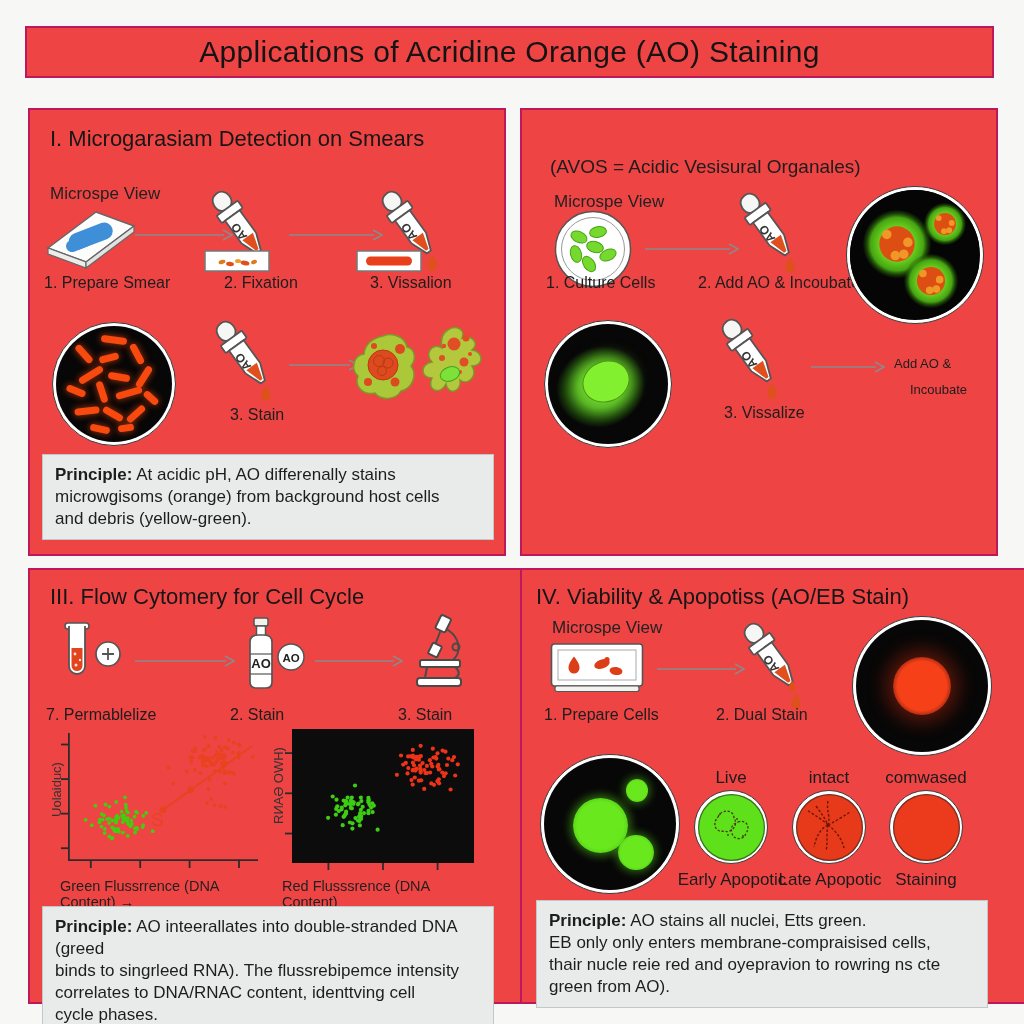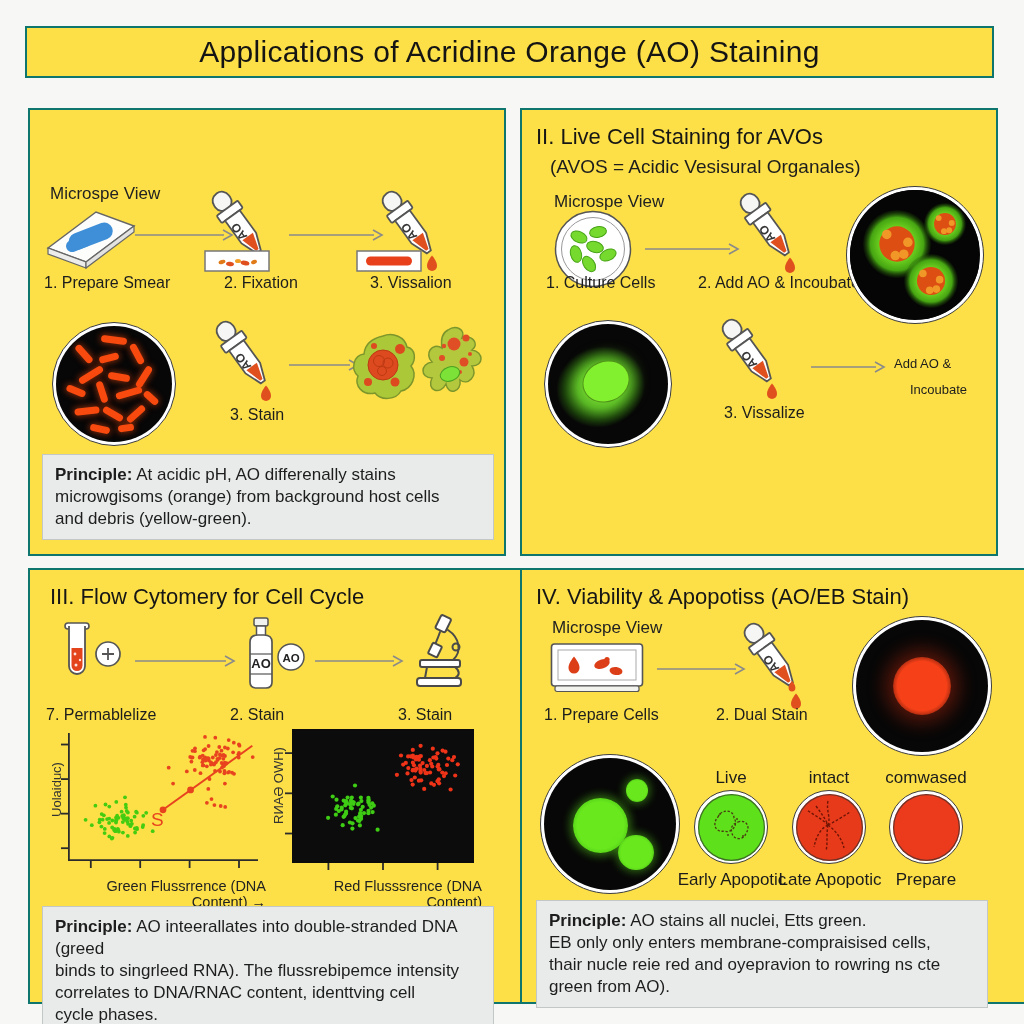--- a/index.html
+++ b/index.html
@@ -1,47 +1,48 @@
 <!DOCTYPE html>
 <html><head>
 <meta charset="utf-8">
 <style>
   *{box-sizing:border-box}
   html,body{margin:0;padding:0}
   body{background:#f7f7f5;font-family:"Liberation Sans",sans-serif;color:#1c1c1c}
   .page{position:relative;width:1024px;height:1024px;background:#f7f7f5;overflow:hidden}
-  .box{position:absolute;border:2px solid #0f766e;background:#fde047}
+  .box{position:absolute;border:2px solid #be185d;background:#ef4444}
   .abs{position:absolute}
   .title-box{display:flex;align-items:center;justify-content:center}
   .title-text{font-size:30px;color:#141414;letter-spacing:.3px}
   .panel-heading{position:absolute;margin:0;font-size:22px;font-weight:400;color:#161616}
   .panel-sub{position:absolute;font-size:19px;color:#1d1d1d}
   .small{position:absolute;font-size:17px;color:#222}
   .step{position:absolute;font-size:16px;color:#1d1d1d}
   .principle{position:absolute;background:#e9ebea;border:1px solid #c3c7c6;padding:9px 12px;
              font-size:17px;line-height:1.3;white-space:pre-line;color:#1d1d1d}
   .principle b{font-weight:bold}
   .ring{position:absolute;border:1.5px solid #3c3c3c;border-radius:50%;background:#fff;padding:3px}
   .field{width:100%;height:100%;border-radius:50%;background:#070707;position:relative;overflow:hidden}
   .vlabel{position:absolute;transform:rotate(-90deg);font-size:13px;color:#333;text-align:center}
-  .xlabel{position:absolute;font-size:14.5px;color:#222;text-align:right}
+  .xlabel{position:absolute;font-size:14.5px;color:#222;text-align:left}
   .toplab,.botlab{position:absolute;font-size:17px;text-align:center;color:#1b1b1b}
   .note{position:absolute;font-size:13px;color:#1d1d1d}
   .blob{position:absolute;border-radius:50%}
 </style>
 </head>
 <body>
 
 <div class="page">
 
   <div class="box title-box" style="left:25px;top:26px;width:969px;height:52px">
     <span class="title-text">Applications of Acridine Orange (AO) Staining</span>
   </div>
 
   <div class="box" style="left:28px;top:108px;width:478px;height:448px">
+    <h2 class="panel-heading" style="left:20px;top:16px">I. Microgarasiam Detection on Smears</h2>
     <div class="small" style="left:20px;top:74px">Microspe View</div>
 
     <div class="abs" style="left:12px;top:92px"><svg xmlns="http://www.w3.org/2000/svg" width="96" height="70" viewBox="0 0 96 70">
           <polygon points="6,46 54,10 92,24 44,60" fill="#fdfdfc" stroke="#666" stroke-width="1.5"></polygon>
       <polygon points="6,46 44,60 44,66 6,52" fill="#ececea" stroke="#666" stroke-width="1.2"></polygon>
       <polygon points="44,60 92,24 92,30 44,66" fill="#e2e2e0" stroke="#666" stroke-width="1.2"></polygon>
       <g transform="rotate(-21 48 35)">
             <rect x="26" y="26" width="46" height="17" rx="8.5" fill="#3f8fd8"></rect>
             <rect x="22" y="31" width="26" height="12" rx="6" fill="#3f8fd8"></rect>
           </g>
@@ -158,21 +159,20 @@
       <ellipse cx="30" cy="50" rx="10" ry="7" transform="rotate(-20 30 50)" fill="#7ce238" stroke="#4ba021" stroke-width="1"></ellipse>
           </g>
         </svg></div>
 
     <div class="principle" style="left:12px;top:344px;width:452px"><b>Principle:</b> <span>At acidic pH, AO differenally stains
 microwgisoms (orange) from background host cells
 and debris (yellow-green).</span></div>
   </div>
 
   <div class="box" style="left:520px;top:108px;width:478px;height:448px">
-    <h2 class="panel-heading" style="left:14px;top:14px">II. Live Cell Staining for AVOs</h2>
     <div class="panel-sub" style="left:28px;top:46px">(AVOS = Acidic Vesisural Organales)</div>
     <div class="small" style="left:32px;top:82px">Microspe View</div>
 
     <div class="abs" style="left:32px;top:100px"><svg xmlns="http://www.w3.org/2000/svg" width="78" height="78" viewBox="0 0 78 78">
           <circle cx="39" cy="39" r="37.5" fill="#fff" stroke="#555" stroke-width="1.5"></circle>
           <circle cx="39" cy="39" r="31.5" fill="none" stroke="#999" stroke-width="1"></circle>
           <ellipse cx="25" cy="27" rx="8.5" ry="5.4" transform="rotate(25 25 27)" fill="#76d92e" stroke="#47a315" stroke-width="1"></ellipse>
           <ellipse cx="44" cy="22" rx="8.5" ry="5.4" transform="rotate(-10 44 22)" fill="#76d92e" stroke="#47a315" stroke-width="1"></ellipse>
           <ellipse cx="22" cy="44" rx="8.5" ry="5.4" transform="rotate(75 22 44)" fill="#76d92e" stroke="#47a315" stroke-width="1"></ellipse>
           <ellipse cx="41" cy="37" rx="8.5" ry="5.4" transform="rotate(15 41 37)" fill="#76d92e" stroke="#47a315" stroke-width="1"></ellipse>
@@ -714,20 +714,20 @@
       <path d="M20 12 C25 19 29 24 32 31"></path>
             </g>
           </svg></div>
     </div>
     <div class="ring" style="left:367px;top:220px;width:74px;height:74px;padding:2.5px">
       <div class="field" style="background:#ec3b1c;box-shadow:inset 0 0 0 1.2px rgba(45,45,45,.65)"></div>
     </div>
 
     <div class="botlab" style="left:150px;top:300px;width:120px">Early Apopotic</div>
     <div class="botlab" style="left:252px;top:300px;width:112px">Late Apopotic</div>
-    <div class="botlab" style="left:356px;top:300px;width:96px">Prepare</div>
+    <div class="botlab" style="left:356px;top:300px;width:96px">Staining</div>
 
     <div class="principle" style="left:14px;top:330px;width:452px"><b>Principle:</b> <span>AO stains all nuclei, Etts green.
 EB only only enters membrane-compraisised cells,
 thair nucle reie red and oyepravion to rowring ns cte
 green from AO).</span></div>
   </div>
 </div>
 
 </body></html>

